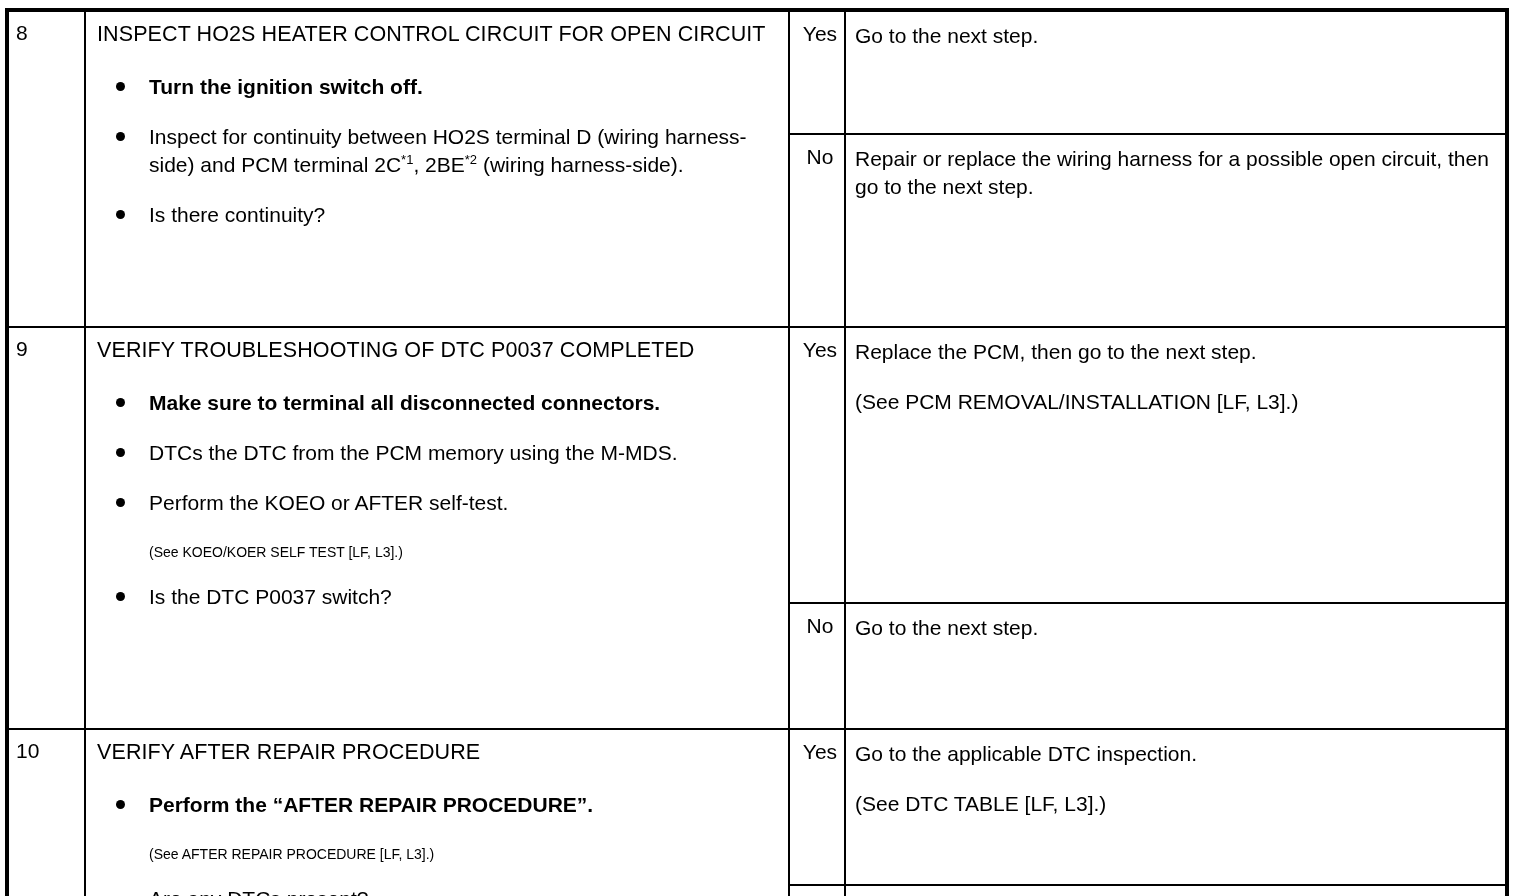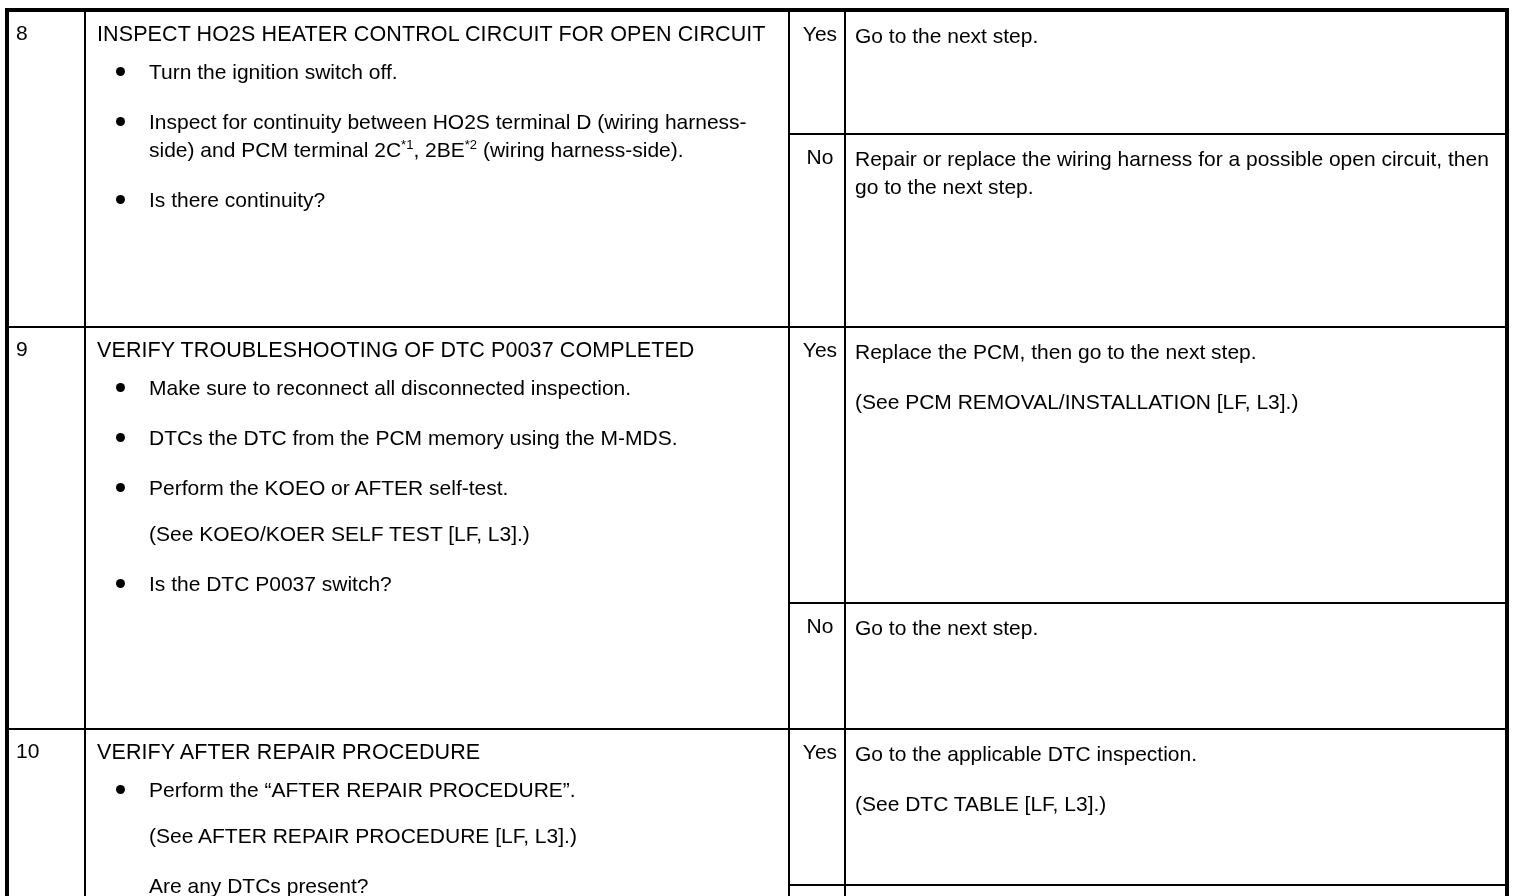--- a/index.html
+++ b/index.html
@@ -78,35 +78,35 @@
     margin: 0;
     padding: 0;
   }
   .bullets li {
     position: relative;
     font-size: 21px;
     line-height: 1.33;
     padding-left: 52px;
     margin-top: 22px;
   }
-  .bullets li.first { margin-top: 9px; }
+  .bullets li.first { margin-top: 24px; font-weight: bold; }
   .bullets li .dot {
     position: absolute;
     left: 19px;
     top: 9px;
     width: 9px;
     height: 9px;
     background: #000000;
     border-radius: 50%;
   }
   .subnote {
-    font-size: 21px;
+    font-size: 14px;
     line-height: 1.33;
     padding-left: 52px;
-    margin-top: 18px;
+    margin-top: 26px;
   }
   .sup {
     font-size: 13px;
     vertical-align: super;
     line-height: 0;
   }
 
   
   .ans-cell {
     font-size: 21px;
@@ -185,21 +185,21 @@
 
       <tr>
         <td class="step-num" rowspan="2">
           <span>9</span>
         </td>
         <td class="action-cell" rowspan="2">
           <div class="action-title">VERIFY TROUBLESHOOTING OF DTC P0037 COMPLETED</div>
           <ul class="bullets">
             <li class="first">
               <span class="dot"></span>
-              <span>Make sure to reconnect all disconnected inspection.</span>
+              <span>Make sure to terminal all disconnected connectors.</span>
             </li>
             <li>
               <span class="dot"></span>
               <span>DTCs the DTC from the PCM memory using the M-MDS.</span>
             </li>
             <li>
               <span class="dot"></span>
               <span>Perform the KOEO or AFTER self-test.</span>
             </li>
           </ul>

